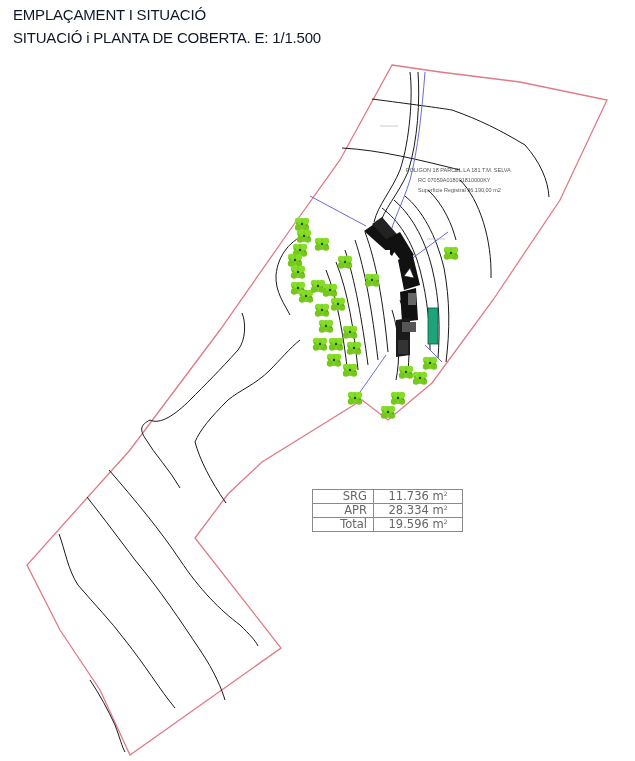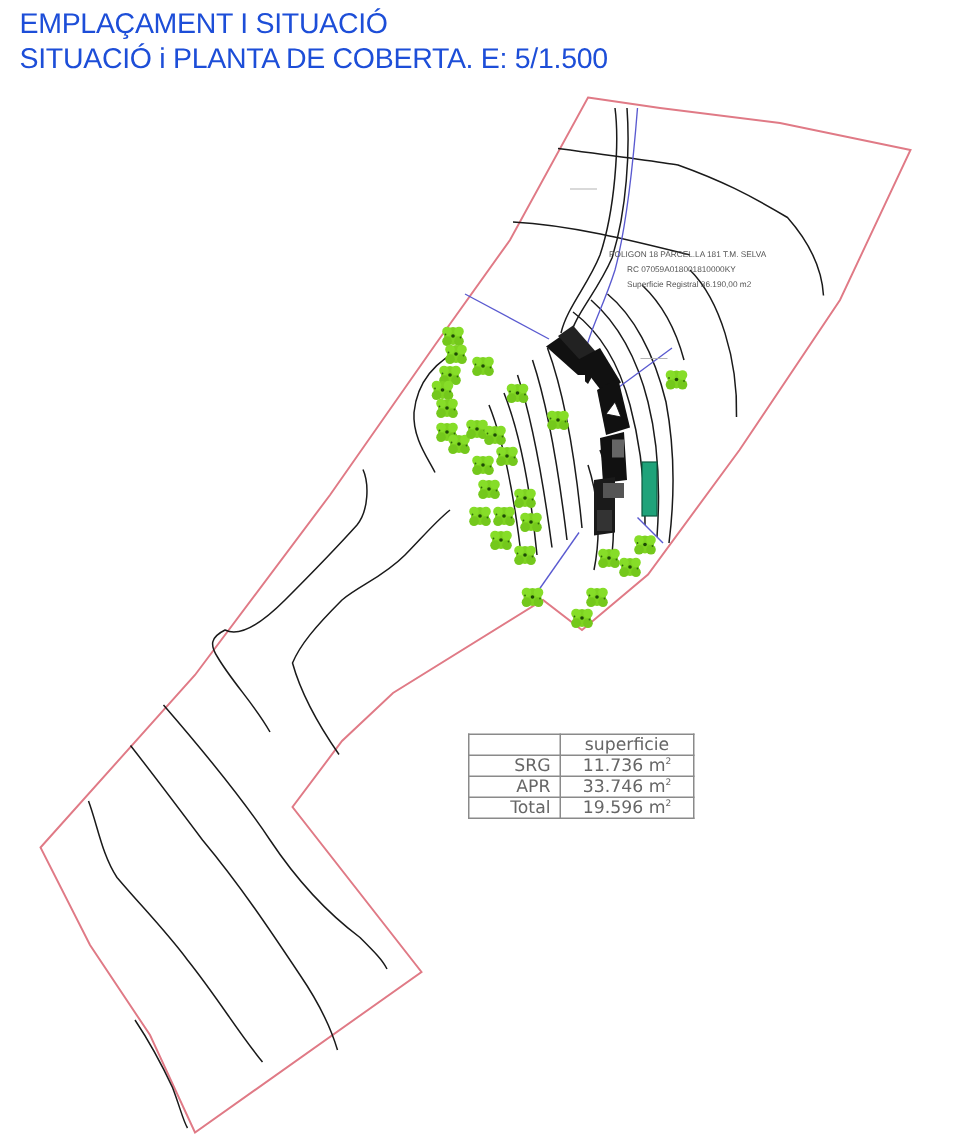--- a/index.html
+++ b/index.html
@@ -1,32 +1,32 @@
 <!DOCTYPE html>
 <html><head>
 <meta charset="utf-8">
 <style>
   html, body { margin:0; padding:0; background:#ffffff; }
   body { width:635px; height:761px; position:relative; overflow:hidden; font-family:"Liberation Sans", sans-serif; }
-  .title { position:absolute; left:13px; color:#1d4ed8; font-size:19px; letter-spacing:-0.2px; white-space:nowrap; }
+  .title { position:absolute; left:13px; color:#0f172a; font-size:15px; letter-spacing:-0.2px; white-space:nowrap; }
   .t1 { top:6px; }
   .t2 { top:29px; }
   svg.plan { position:absolute; left:0; top:0; }
   .area-table { position:absolute; left:312px; top:489px; border-collapse:collapse; font-family:"DejaVu Sans", sans-serif; color:#666666; font-size:11.5px; }
   .area-table td { border:1px solid #8a8a8a; padding:0 4px; height:13px; line-height:13px; }
   .area-table td.lbl { width:50px; text-align:right; padding-right:6px; }
   .area-table td.val { width:80px; text-align:center; }
   .area-table sup { font-size:6px; vertical-align:top; line-height:8px; }
   .parcel-note { position:absolute; font-size:5.5px; color:#555; font-family:"Liberation Sans", sans-serif; white-space:nowrap; }
 </style>
 </head>
 <body>
 
 <div class="title t1">EMPLAÇAMENT I SITUACIÓ</div>
-<div class="title t2">SITUACIÓ i PLANTA DE COBERTA. E: 5/1.500</div>
+<div class="title t2">SITUACIÓ i PLANTA DE COBERTA. E: 1/1.500</div>
 
 <svg class="plan" width="635" height="761" viewBox="0 0 635 761">
   <defs>
     <g id="tree">
       <circle cx="0" cy="0" r="6" fill="#7ed321"></circle>
       <circle cx="-4" cy="-3" r="3.2" fill="#86dd28"></circle>
       <circle cx="4" cy="-3" r="3.2" fill="#86dd28"></circle>
       <circle cx="-4" cy="3.5" r="3.2" fill="#74c81c"></circle>
       <circle cx="4" cy="3.5" r="3.2" fill="#74c81c"></circle>
       <circle cx="0" cy="0" r="1.2" fill="#1d4a06"></circle>
@@ -125,30 +125,26 @@
     <line x1="427" y1="239" x2="445" y2="239" stroke="#aaa" stroke-width="0.6"></line>
   </g>
 </svg>
 
 <div class="parcel-note" style="left:406px;top:167px;">POLIGON 18 PARCEL.LA 181 T.M. SELVA</div>
 <div class="parcel-note" style="left:418px;top:177px;">RC 07059A018001810000KY</div>
 <div class="parcel-note" style="left:418px;top:187px;">Superficie Registral 36.190,00 m2</div>
 
 <table class="area-table">
   <tbody>
-      <tr>
-    <td class="lbl"></td>
-    <td class="val">superficie</td>
-  </tr>
   <tr>
     <td class="lbl">SRG</td>
     <td class="val"><span>11.736 m</span><sup>2</sup></td>
   </tr>
   <tr>
     <td class="lbl">APR</td>
-    <td class="val"><span>33.746 m</span><sup>2</sup></td>
+    <td class="val"><span>28.334 m</span><sup>2</sup></td>
   </tr>
   <tr>
     <td class="lbl">Total</td>
     <td class="val"><span>19.596 m</span><sup>2</sup></td>
   </tr>
 </tbody>
   </table>
 
 </body></html>

